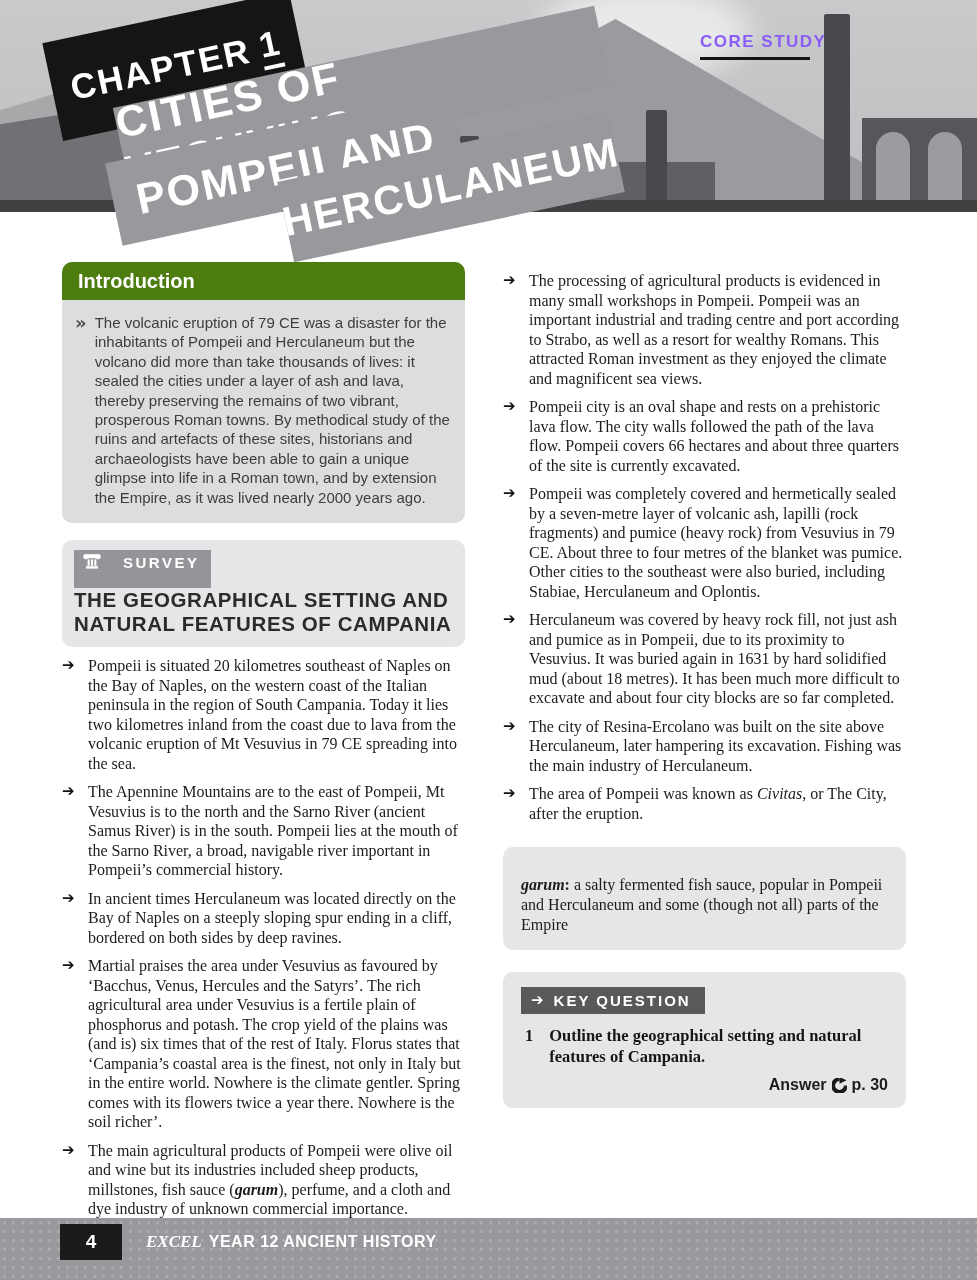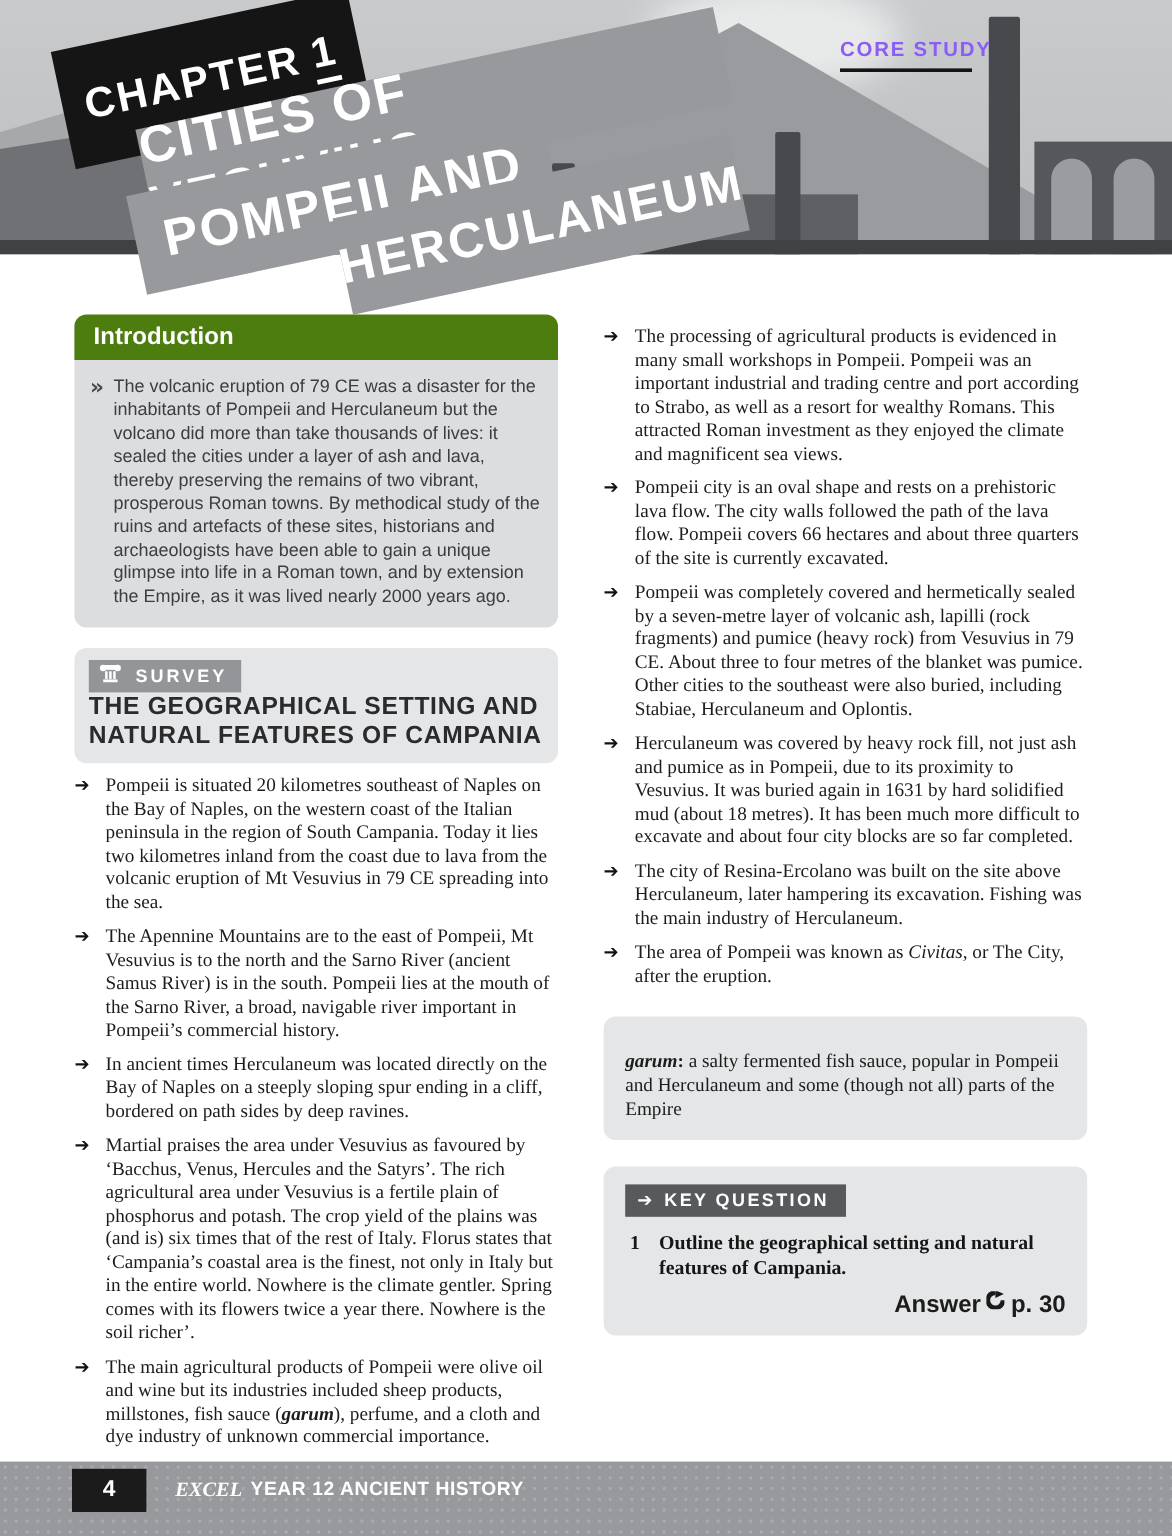--- a/index.html
+++ b/index.html
@@ -48,22 +48,22 @@
 
   
   .intro-head { background:#4d7c0f; color:#fff; border-radius:10px 10px 0 0;
                 padding:8px 16px 7px; font-size:20px; font-weight:700; }
   .intro-body { background:#dcddde; border-radius:0 0 10px 10px; padding:13px 15px 16px 13px;
                 display:flex; gap:8px; color:#3d3d3e; font-size:15px; line-height:19.4px; }
   .intro-body .marker { font-weight:800; font-size:18px; line-height:19px; color:#48494b; font-family:"DejaVu Sans",sans-serif; }
 
   
   .survey-box { background:#e5e6e7; border-radius:10px; margin-top:17px; padding:10px 12px 12px; }
-  .survey-badge { display:inline-flex; align-items:center; gap:11px; background:#939598; color:#fff;
-                  padding:3px 12px 4px 8px; font-size:15px; font-weight:800; letter-spacing:2.5px; }
+  .survey-badge { display:inline-flex; align-items:center; gap:21px; background:#939598; color:#fff;
+                  padding:3px 12px 16px 8px; font-size:15px; font-weight:800; letter-spacing:2.5px; }
   .survey-heading { margin-top:0; font-size:20.5px; font-weight:800; letter-spacing:.6px;
                     line-height:23.5px; color:#2b2b2c; }
 
   
   .bullet { display:flex; margin-top:9px; }
   .bullet .arr { flex:0 0 26px; font-family:"DejaVu Sans",sans-serif; font-size:15px; font-weight:700; color:#111; line-height:19.5px; }
   .bt { font-family:"Liberation Serif", serif; font-size:16px; line-height:19.5px; color:#1c1c1c; }
   .cont-para { padding-left:26px; margin-top:0; }
   .bi { font-weight:700; font-style:italic; }
   .it { font-style:italic; }
@@ -73,22 +73,22 @@
   .garum-box { background:#e5e6e7; border-radius:10px; margin-top:24px; padding:28px 18px 15px;
                font-family:"Liberation Serif",serif; font-size:16px; line-height:20px; color:#1c1c1c; }
 
   
   .key-box { background:#e5e6e7; border-radius:10px; margin-top:22px; padding:15px 18px 14px; }
   .key-badge { display:inline-flex; align-items:center; gap:8px; background:#58595b; color:#fff;
                padding:4px 14px 5px 10px; font-size:15px; font-weight:800; letter-spacing:2px; }
   .key-badge .karr { font-family:"DejaVu Sans",sans-serif; font-weight:700; }
   .kq-row { display:flex; gap:16px; margin-top:11px; font-family:"Liberation Serif",serif;
             font-size:16.5px; font-weight:700; line-height:21px; color:#161616; padding-left:4px; }
-  .answer-row { display:flex; justify-content:flex-end; gap:5px; margin-top:9px;
-                font-size:20px; font-weight:700; color:#1c1c1c; }
+  .answer-row { display:flex; justify-content:flex-end; align-items:center; gap:5px; margin-top:9px;
+                font-size:16px; font-weight:700; color:#1c1c1c; }
 
   
   .footer { position:absolute; left:0; bottom:0; width:977px; height:62px; background:#97999c;
             background-image:radial-gradient(#a9abae 1.4px, transparent 1.5px);
             background-size:9px 9px; }
   .page-num { position:absolute; left:60px; top:6px; width:62px; height:36px; background:#1b1b1c;
               color:#fff; font-size:19px; font-weight:700; display:flex; align-items:center; justify-content:center; }
   .footer-title { position:absolute; left:146px; top:6px; height:36px; display:flex; align-items:center; gap:7px; color:#fff; }
   .footer-title .series { font-family:"Liberation Serif",serif; font-style:italic; font-weight:700; font-size:17px; }
   .footer-title .booktitle { font-weight:700; font-size:16px; letter-spacing:.5px; }
@@ -176,21 +176,21 @@
         <div class="bullet">
           <span class="arr">➔</span>
           <p class="bt"><span>Pompeii is situated 20 kilometres southeast of Naples on the Bay of Naples, on the western coast of the Italian peninsula in the region of South Campania. Today it lies two kilometres inland from the coast due to lava from the volcanic eruption of Mt Vesuvius in 79 CE spreading into the sea.</span><span class="bi"></span><span></span></p>
         </div>
         <div class="bullet">
           <span class="arr">➔</span>
           <p class="bt"><span>The Apennine Mountains are to the east of Pompeii, Mt Vesuvius is to the north and the Sarno River (ancient Samus River) is in the south. Pompeii lies at the mouth of the Sarno River, a broad, navigable river important in Pompeii’s commercial history.</span><span class="bi"></span><span></span></p>
         </div>
         <div class="bullet">
           <span class="arr">➔</span>
-          <p class="bt"><span>In ancient times Herculaneum was located directly on the Bay of Naples on a steeply sloping spur ending in a cliff, bordered on path sides by deep ravines.</span><span class="bi"></span><span></span></p>
+          <p class="bt"><span>In ancient times Herculaneum was located directly on the Bay of Naples on a steeply sloping spur ending in a cliff, bordered on both sides by deep ravines.</span><span class="bi"></span><span></span></p>
         </div>
         <div class="bullet">
           <span class="arr">➔</span>
           <p class="bt"><span>Martial praises the area under Vesuvius as favoured by ‘Bacchus, Venus, Hercules and the Satyrs’. The rich agricultural area under Vesuvius is a fertile plain of phosphorus and potash. The crop yield of the plains was (and is) six times that of the rest of Italy. Florus states that ‘Campania’s coastal area is the finest, not only in Italy but in the entire world. Nowhere is the climate gentler. Spring comes with its flowers twice a year there. Nowhere is the soil richer’.</span><span class="bi"></span><span></span></p>
         </div>
         <div class="bullet">
           <span class="arr">➔</span>
           <p class="bt"><span>The main agricultural products of Pompeii were olive oil and wine but its industries included sheep products, millstones, fish sauce (</span><span class="bi">garum</span><span>), perfume, and a cloth and dye industry of unknown commercial importance.</span></p>
         </div>
       </div>

